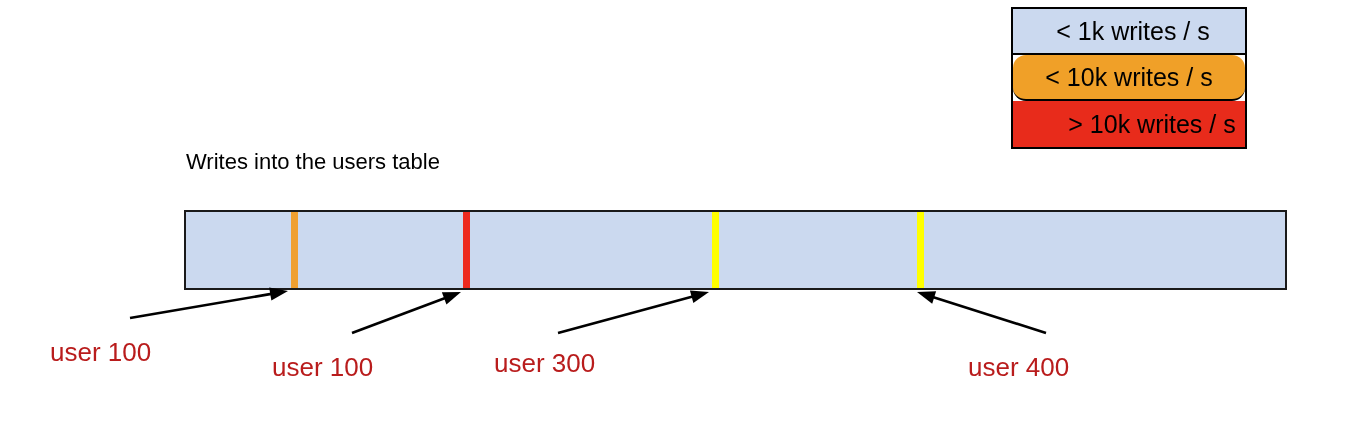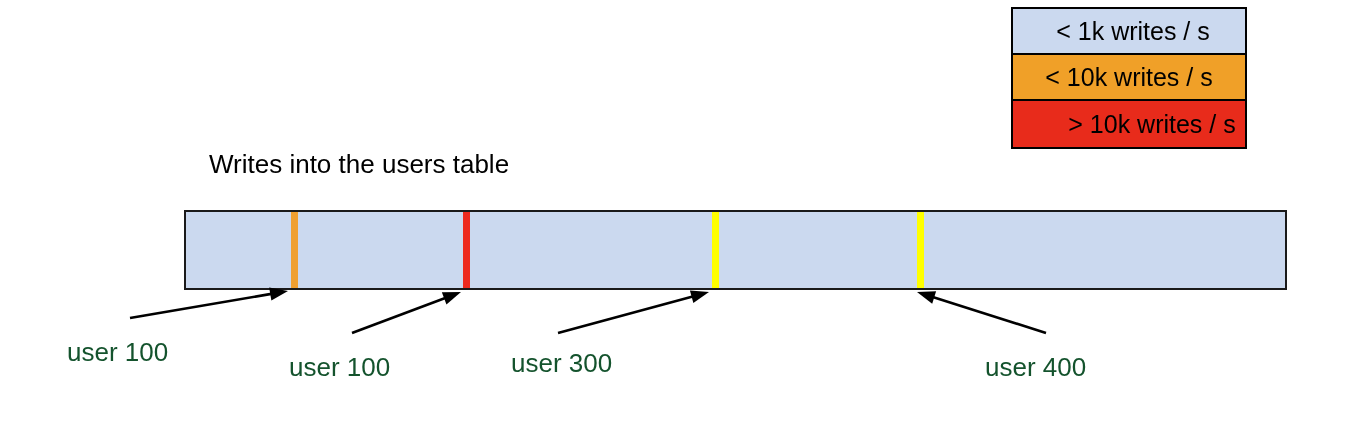--- a/index.html
+++ b/index.html
@@ -35,23 +35,23 @@
     font-size: 25px;
     color: #000000;
     letter-spacing: 0px;
     white-space: nowrap;
   }
   .legend-row:last-child { border-bottom: none; padding-left: 46px; }
 
   
   #bar-title {
     position: absolute;
-    left: 209px;
+    left: 186px;
     top: 149px;
-    font-size: 26px;
+    font-size: 22px;
     color: #000000;
     white-space: nowrap;
   }
 
   
   #table-bar {
     position: absolute;
     left: 184px;
     top: 210px;
     width: 1103px;
@@ -74,35 +74,34 @@
     top: 0;
     width: 1350px;
     height: 422px;
     pointer-events: none;
   }
 
   
   .callout-label {
     position: absolute;
     font-size: 26px;
-    color: #14532d;
+    color: #b91c1c;
     white-space: nowrap;
-    margin-left: 17px;
   }
 </style>
 </head>
 <body>
 
 <div id="canvas">
 
   <div id="legend">
     <div class="legend-row" style="background: rgb(203, 217, 239); padding-left: 8px;">
       <span>&lt; 1k writes / s</span>
     </div>
-    <div class="legend-row" style="background: rgb(240, 160, 40);">
+    <div class="legend-row" style="background: rgb(240, 160, 40); border-radius: 13px;">
       <span>&lt; 10k writes / s</span>
     </div>
     <div class="legend-row" style="background: rgb(232, 43, 27);">
       <span>&gt; 10k writes / s</span>
     </div>
   </div>
 
   <div id="bar-title">Writes into the users table</div>
 
   <div id="table-bar" style="background: rgb(203, 217, 239); border-color: rgb(26, 26, 26);">

